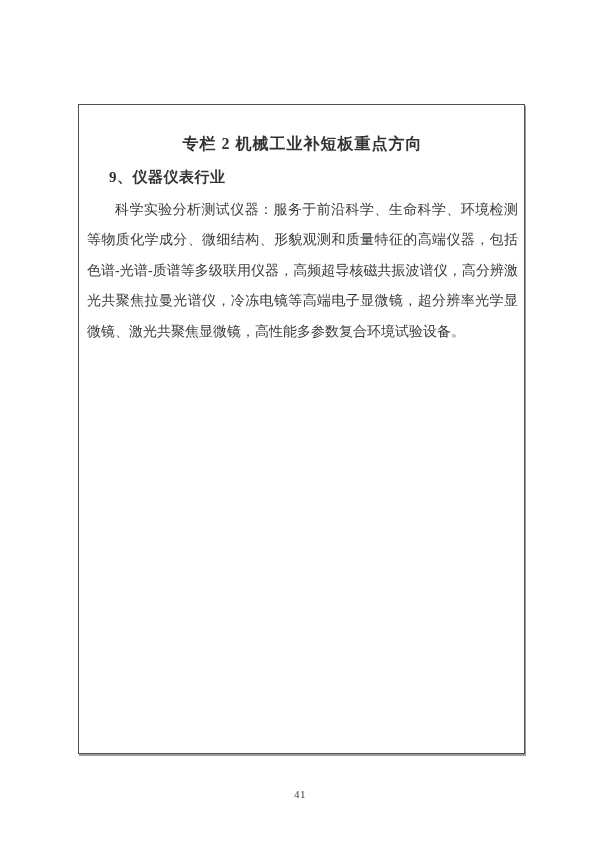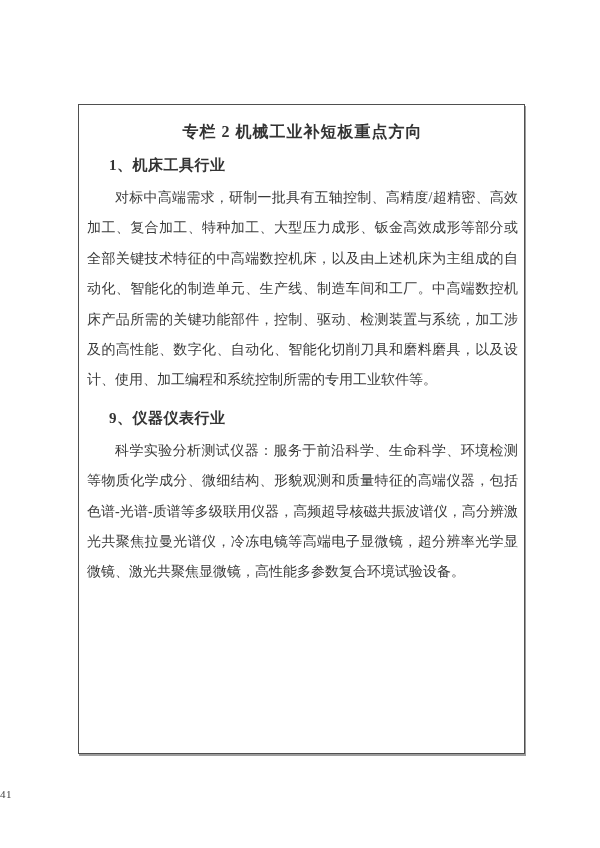--- a/index.html
+++ b/index.html
@@ -19,21 +19,21 @@
   .panel {
     position: absolute;
     left: 78px;
     top: 104px;
     width: 447px;
     height: 650px;
     box-sizing: border-box;
     border: 1px solid #4f4f4f;
     box-shadow: 1px 2px 0 #9c9c9c;
     background: #ffffff;
-    padding: 16px 6px 0 8px;
+    padding: 28px 6px 0 8px;
   }
   .panel-title {
     text-align: center;
     font-weight: bold;
     font-size: 16px;
     line-height: 22px;
     letter-spacing: 1px;
     color: #333333;
     margin: 0 0 7px 0;
   }
@@ -57,38 +57,35 @@
   }
   .panel p + p {
     margin-top: 0;
     font-family: Liberation Serif, serif;
   }
   .page-number {
     position: absolute;
     left: 0;
     top: 788px;
     width: 100%;
+    text-align: center;
     font-size: 11px;
     color: #3f3f3f;
     letter-spacing: 0.5px;
   }
 </style>
 </head>
 <body>
 
 <div class="page">
 
   <div class="panel">
 
     <div class="panel-title">专栏 2 机械工业补短板重点方向</div>
 
-    <div class="section">
-      <div class="heading">1、机床工具行业</div>
-      <p>对标中高端需求，研制一批具有五轴控制、高精度/超精密、高效加工、复合加工、特种加工、大型压力成形、钣金高效成形等部分或全部关键技术特征的中高端数控机床，以及由上述机床为主组成的自动化、智能化的制造单元、生产线、制造车间和工厂。中高端数控机床产品所需的关键功能部件，控制、驱动、检测装置与系统，加工涉及的高性能、数字化、自动化、智能化切削刀具和磨料磨具，以及设计、使用、加工编程和系统控制所需的专用工业软件等。</p>
-    </div>
 
     <div class="section">
       <div class="heading">9、仪器仪表行业</div>
       <p>科学实验分析测试仪器：服务于前沿科学、生命科学、环境检测等物质化学成分、微细结构、形貌观测和质量特征的高端仪器，包括色谱-光谱-质谱等多级联用仪器，高频超导核磁共振波谱仪，高分辨激光共聚焦拉曼光谱仪，冷冻电镜等高端电子显微镜，超分辨率光学显微镜、激光共聚焦显微镜，高性能多参数复合环境试验设备。</p>
     </div>
 
   </div>
 
   <div class="page-number">41</div>
 

